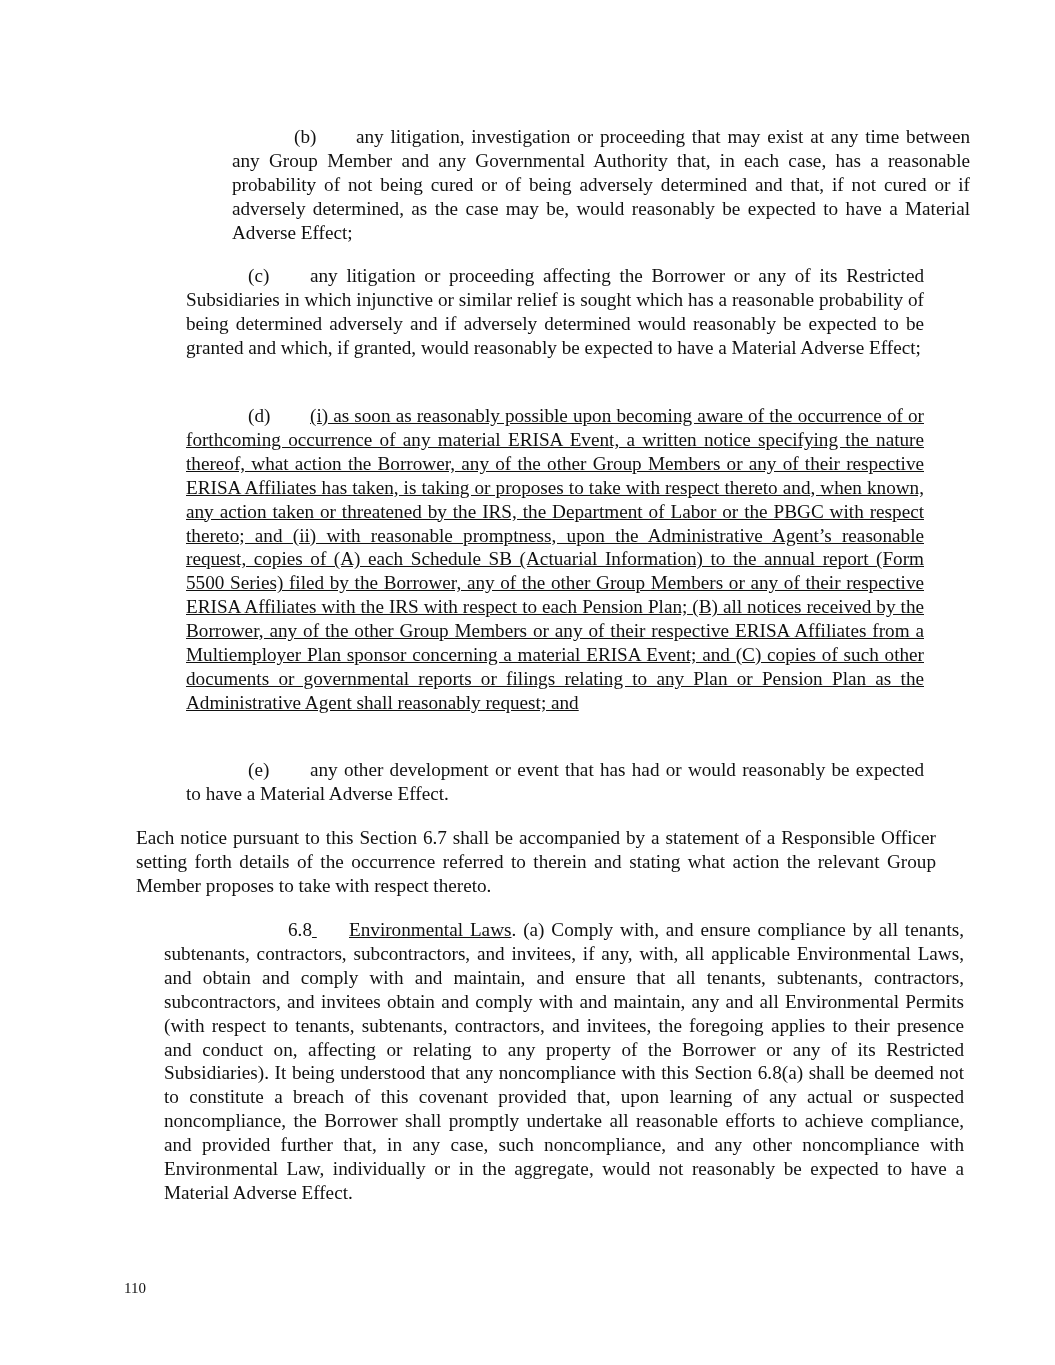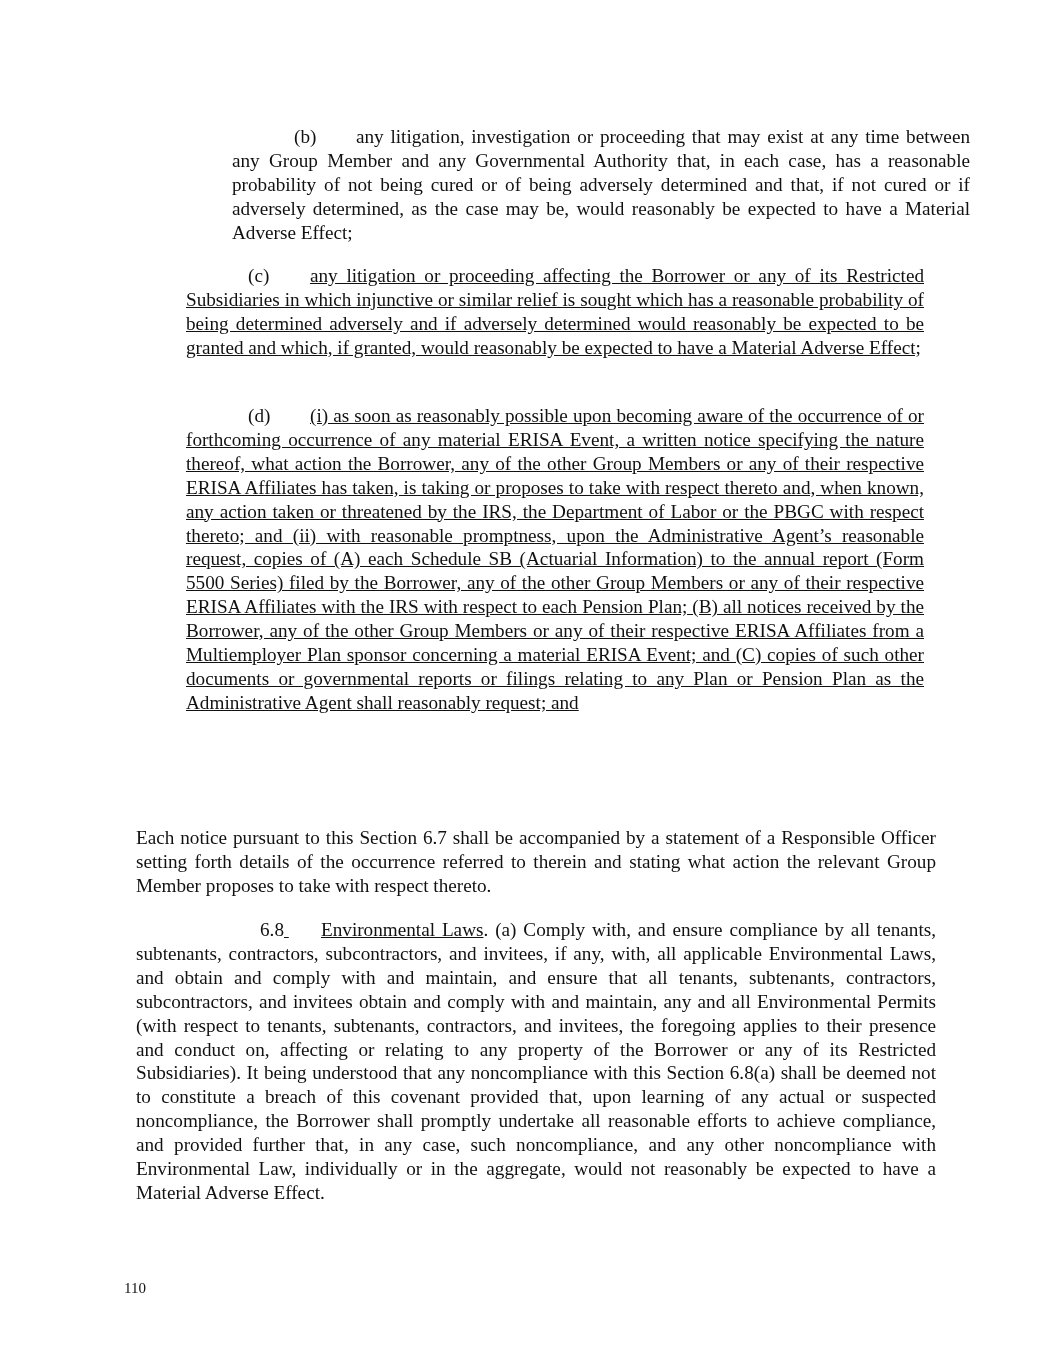--- a/index.html
+++ b/index.html
@@ -16,31 +16,34 @@
   </style>
 </head>
 <body>
 
 <div class="page">
 
   <div class="blk sub" style="top:125px;margin-left:46px;">
     <span class="ind" style="width:62px;"></span><span class="lbl" style="width:62px;">(b)</span><span>any litigation, investigation or proceeding that may exist at any time between any Group Member and any Governmental Authority that, in each case, has a reasonable probability of not being cured or of being adversely determined and that, if not cured or if adversely determined, as the case may be, would reasonably be expected to have a Material Adverse Effect;</span>
   </div>
 
-  <div class="blk sub" style="top:264px;text-decoration:underline;">
+  <div class="blk sub" style="top:264px;">
     <span class="ind" style="width:62px;"></span><span class="lbl" style="width:62px;">(c)</span><span>any litigation or proceeding affecting the Borrower or any of its Restricted Subsidiaries in which injunctive or similar relief is sought which has a reasonable probability of being determined adversely and if adversely determined would reasonably be expected to be granted and which, if granted, would reasonably be expected to have a Material Adverse Effect;</span>
   </div>
 
   <div class="blk sub" style="top:404px;text-decoration:underline;">
     <span class="ind" style="width:62px;"></span><span class="lbl" style="width:62px;">(d)</span><span>(i)  as soon as reasonably possible upon becoming aware of the occurrence of or forthcoming occurrence of any material ERISA Event, a written notice specifying the nature thereof, what action the Borrower, any of the other Group Members or any of their respective ERISA Affiliates has taken, is taking or proposes to take with respect thereto and, when known, any action taken or threatened by the IRS, the Department of Labor or the PBGC with respect thereto; and (ii) with reasonable promptness, upon the Administrative Agent’s reasonable request, copies of (A) each Schedule SB (Actuarial Information) to the annual report (Form 5500 Series) filed by the Borrower, any of the other Group Members or any of their respective ERISA Affiliates with the IRS with respect to each Pension Plan; (B) all notices received by the Borrower, any of the other Group Members or any of their respective ERISA Affiliates from a Multiemployer Plan sponsor concerning a material ERISA Event; and (C) copies of such other documents or governmental reports or filings relating to any Plan or Pension Plan as the Administrative Agent shall reasonably request; and</span>
   </div>
 
+  <div class="blk sub" style="top:758px;">
+    <span class="ind" style="width:62px;"></span><span class="lbl" style="width:62px;">(e)</span><span>any other development or event that has had or would reasonably be expected to have a Material Adverse Effect.</span>
+  </div>
 
   <div class="blk full" style="top:826px;">
     <span>Each notice pursuant to this Section 6.7 shall be accompanied by a statement of a Responsible Officer setting forth details of the occurrence referred to therein and stating what action the relevant Group Member proposes to take with respect thereto.</span>
   </div>
 
-  <div class="blk full" style="top:918px;">
+  <div class="blk full" style="top:918px;margin-left:28px;">
     <span class="ind" style="width:124px;"></span><span>6.8</span><span class="u" style="display:inline-block;width:37px;">&nbsp;</span><span class="u">Environmental Laws</span><span>.  (a)  Comply with, and ensure compliance by all tenants, subtenants, contractors, subcontractors, and invitees, if any, with, all applicable Environmental Laws, and obtain and comply with and maintain, and ensure that all tenants, subtenants, contractors, subcontractors, and invitees obtain and comply with and maintain, any and all Environmental Permits (with respect to tenants, subtenants, contractors, and invitees, the foregoing applies to their presence and conduct on, affecting or relating to any property of the Borrower or any of its Restricted Subsidiaries). It being understood that any noncompliance with this Section 6.8(a) shall be deemed not to constitute a breach of this covenant provided that, upon learning of any actual or suspected noncompliance, the Borrower shall promptly undertake all reasonable efforts to achieve compliance, and provided further that, in any case, such noncompliance, and any other noncompliance with Environmental Law, individually or in the aggregate, would not reasonably be expected to have a Material Adverse Effect.</span>
   </div>
 
   <div class="pagenum">110</div>
 </div>
 
 </body></html>

